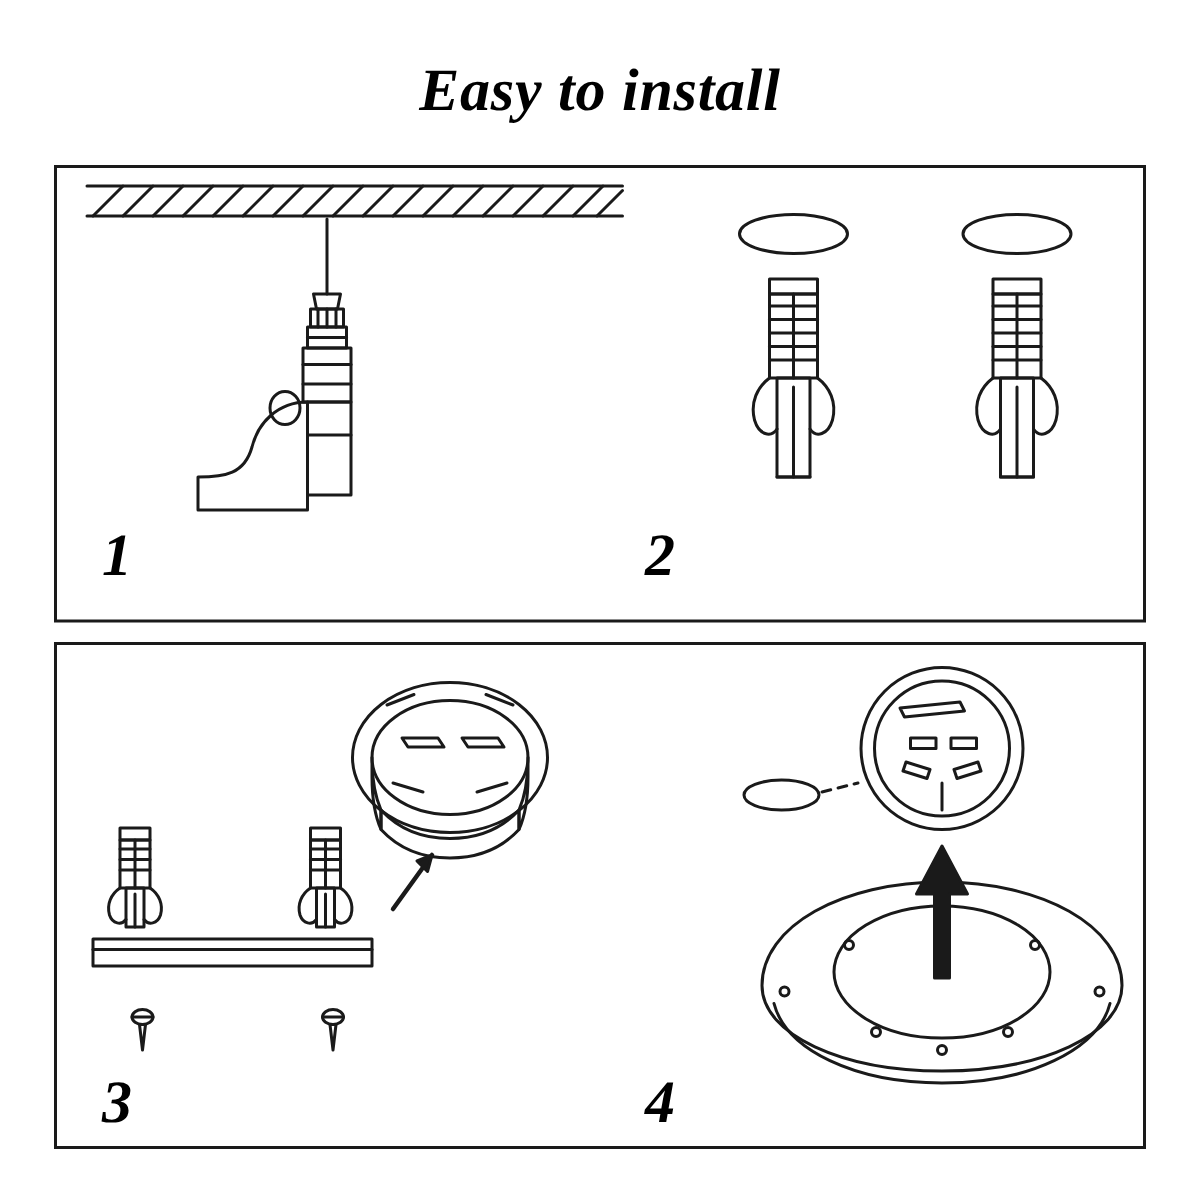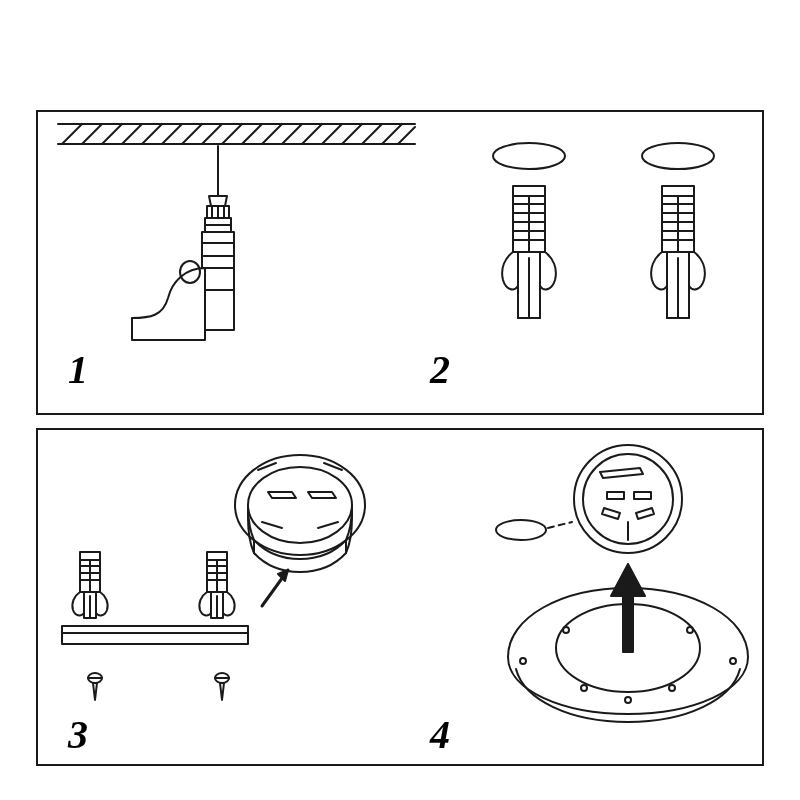--- a/index.html
+++ b/index.html
@@ -67,20 +67,21 @@
     width: 800px;
     height: 800px;
     pointer-events: none;
   }
 </style>
 </head>
 <body>
 
 <div id="page">
 
+  <div id="title">Easy to install</div>
 
   <div class="panel" id="panel-top"></div>
   <div class="panel" id="panel-bottom"></div>
 
   <svg class="art" viewBox="0 0 800 800" xmlns="http://www.w3.org/2000/svg">
     <g fill="none" stroke="#1a1a1a" stroke-width="2" stroke-linecap="round" stroke-linejoin="round">
 
       <g>
 
         <line x1="58" y1="124" x2="415" y2="124"></line>

